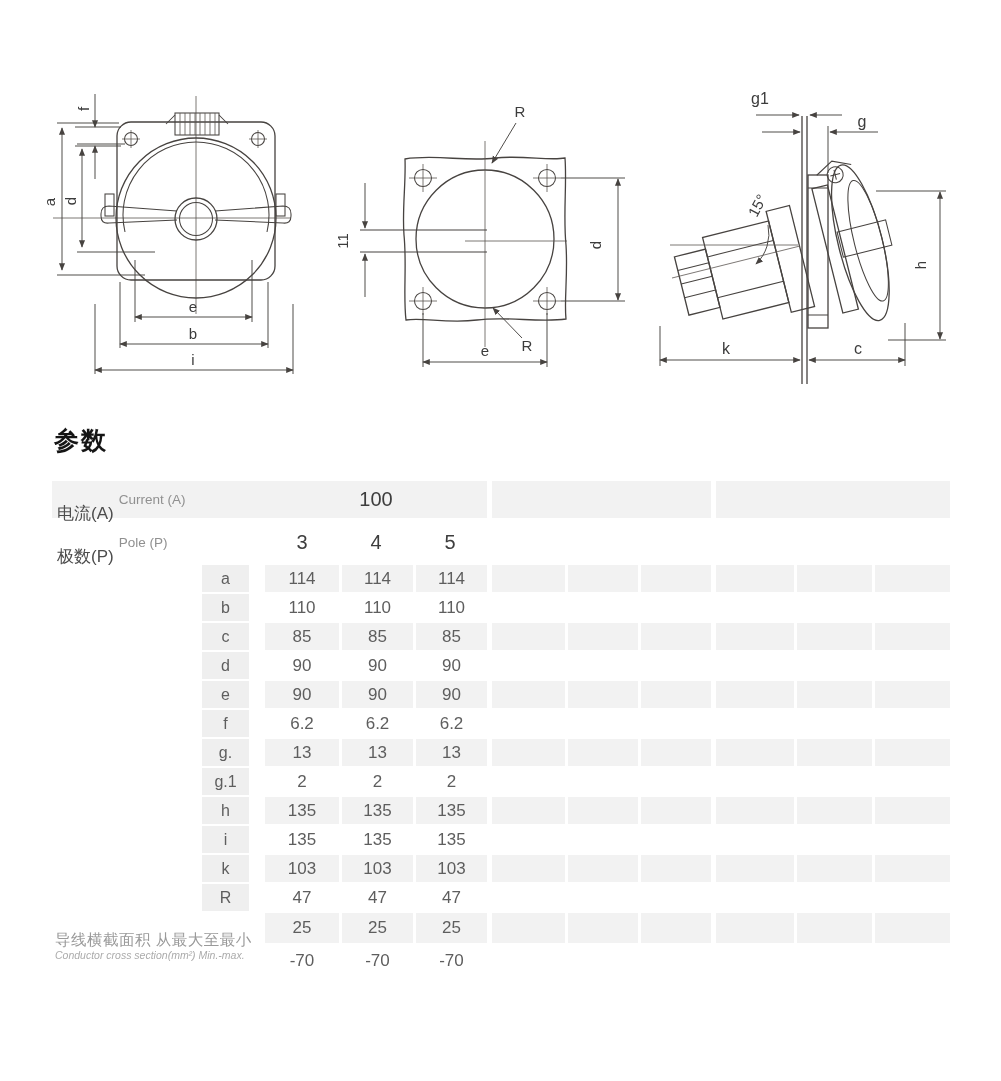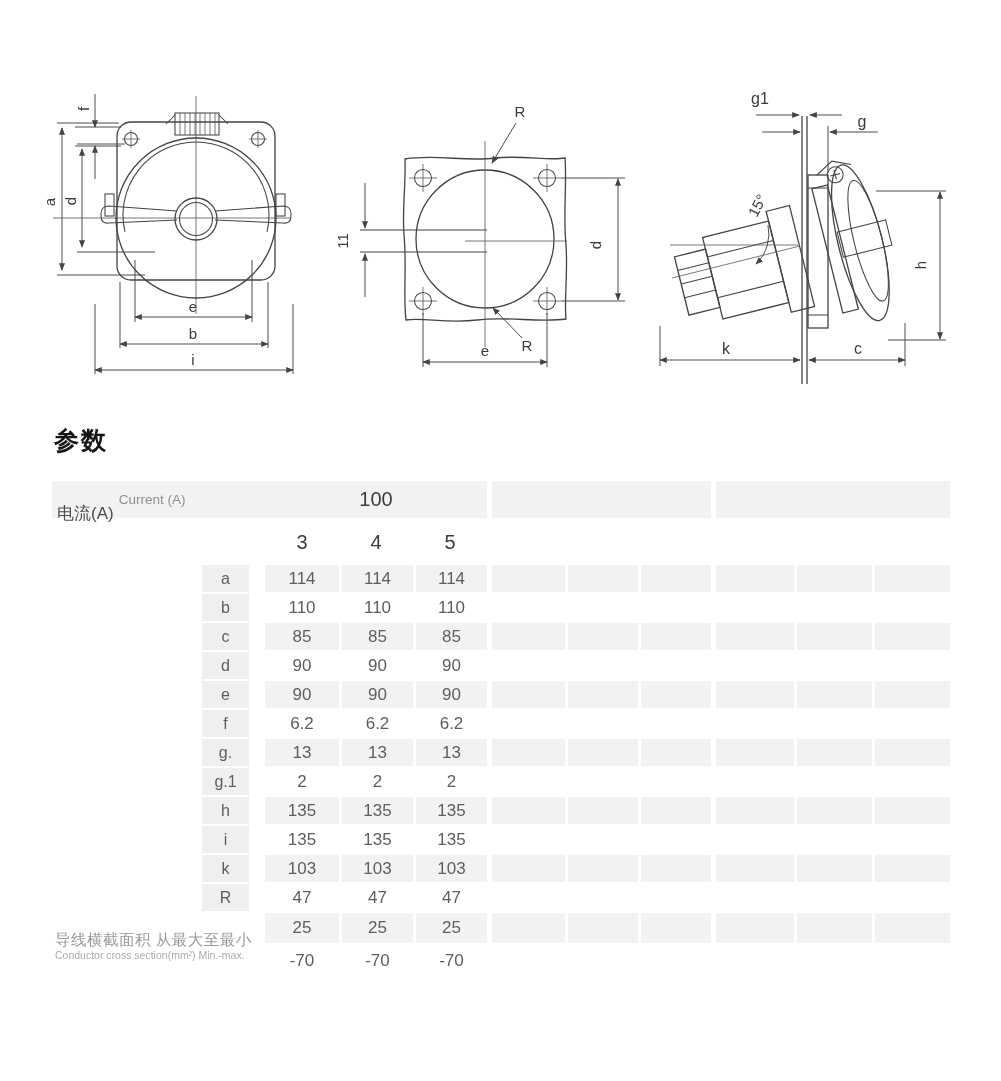--- a/index.html
+++ b/index.html
@@ -34,21 +34,21 @@
   .r1b{grid-area:1/8/2/11;}
   .r1c{grid-area:1/12/2/15;}
   .r2l{grid-area:2/1/3/4;}
   .dimlab{grid-area:3/1/15/2;background:#f6f6f6;border-bottom:2px solid #fff;
           flex-direction:column;align-items:flex-start;justify-content:flex-start;
           padding:6px 0 0 5px;}
   .dimlab .zh{font-size:18px;}
   .condlab{grid-area:15/1/17/4;flex-direction:column;align-items:flex-start;
            justify-content:center;padding-left:3px;white-space:nowrap;text-align:center;}
   .condlab .czh{font-size:15.5px;color:#9a9a9a;letter-spacing:.5px;line-height:18px;}
-  .condlab .cen{font-size:10.5px;color:#ababab;line-height:12px;}
+  .condlab .cen{font-size:10.5px;color:#ababab;line-height:12px;font-style:italic;}
 </style>
 </head>
 <body>
 
 <div class="abs" style="left:45px;top:82px;">
 <svg width="250" height="315" viewBox="0 0 250 315">
   <defs>
     <marker id="m1" viewBox="0 0 10 10" refX="9" refY="5" markerWidth="8" markerHeight="8" orient="auto-start-reverse">
       <path d="M0,1L10,5L0,9z" fill="#474340"></path>
     </marker>
@@ -211,20 +211,24 @@
 <div class="abs spec-table">
 
   <div class="cell shade lab r1l">
     <span class="zh">电流(A)</span>
     <span class="en">Current (A)</span>
   </div>
   <div class="cell shade num r1a">100</div>
   <div class="cell shade r1b"></div>
   <div class="cell shade r1c"></div>
 
+  <div class="cell lab r2l">
+    <span class="zh">极数(P)</span>
+    <span class="en">Pole (P)</span>
+  </div>
   <div class="cell num" style="grid-area:2/4/3/5">3</div>
   <div class="cell num" style="grid-area:2/5/3/6">4</div>
   <div class="cell num" style="grid-area:2/6/3/7">5</div>
 
 
   <div class="cell condlab">
     <span class="czh">导线横截面积 从最大至最小</span>
     <span class="cen">Conductor cross section(mm²) Min.-max.</span>
   </div>
   <div class="cell val shade" style="grid-area:15/4/16/5">25</div>

